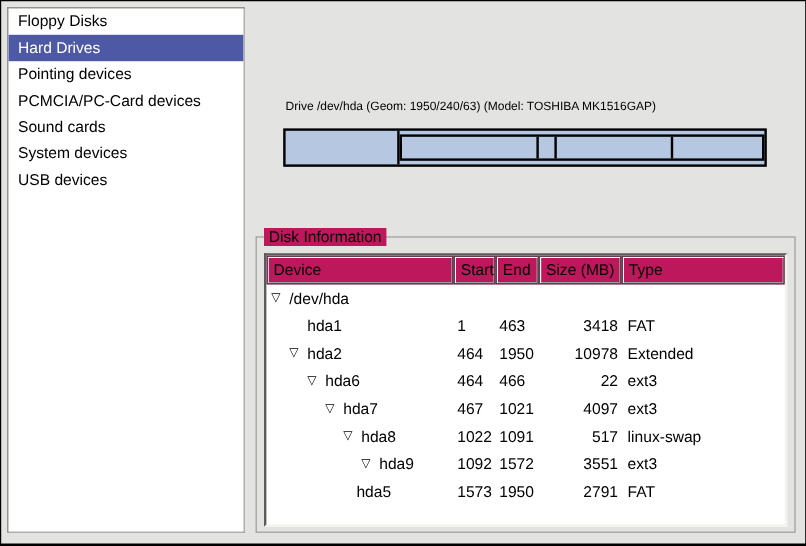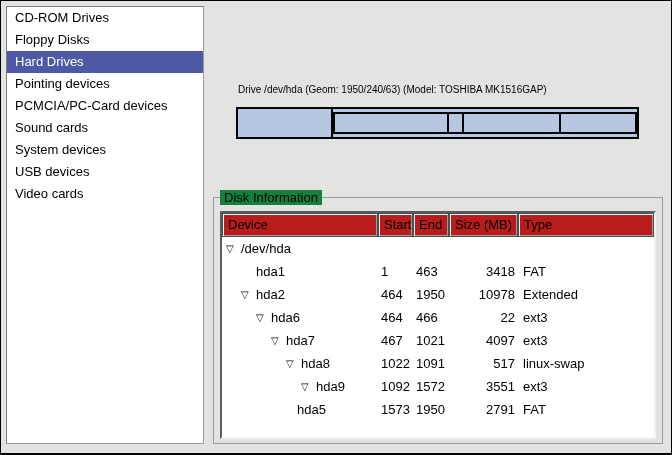--- a/index.html
+++ b/index.html
@@ -68,37 +68,37 @@
   
   .frame {
     position: absolute;
     left: 212px; top: 196px;
     width: 450px; height: 247px;
     border: 1px solid #9b9b9b;
   }
   .frame-label {
     position: absolute;
     top: -8px; left: 6px;
-    background: #15803d;
+    background: #be185d;
     padding: 0 4px;
     font-size: 13px;
   }
   
   .table {
     position: absolute;
     left: 6px; top: 13px;
     width: 436px; height: 228px;
     background: #fff;
     border: 2px solid;
     border-color: #5c5c5c #f2f2f0 #f2f2f0 #5c5c5c;
     overflow: hidden;
   }
   .thead { display: flex; height: 24px; }
   .th {
-    background: #b91c1c;
+    background: #be185d;
     border: 1px solid #4d4d4d;
     box-shadow: inset 1px 1px 0 #fbfbfb, inset -1px -1px 0 #9c9c9c;
     line-height: 22px;
     padding-left: 5px;
     white-space: nowrap;
     overflow: hidden;
     flex: 0 0 auto;
     cursor: default;
   }
   .tr { display: flex; height: 23px; line-height: 23px; }
@@ -115,29 +115,27 @@
   .num { padding-left: 3px; }
   .size { text-align: right; padding-right: 3px; }
   .type { padding-left: 5px; }
 </style>
 </head>
 <body>
 
 <div class="window">
 
   <div class="sidebar" id="sidebar">
-      <div class="side-item">CD-ROM Drives</div>
       <div class="side-item">Floppy Disks</div>
       <div class="side-item selected" style="background: rgb(78, 89, 166);">Hard Drives</div>
       <div class="side-item">Pointing devices</div>
       <div class="side-item">PCMCIA/PC-Card devices</div>
       <div class="side-item">Sound cards</div>
       <div class="side-item">System devices</div>
       <div class="side-item">USB devices</div>
-      <div class="side-item">Video cards</div>
     </div>
 
   <div class="drive-label">Drive /dev/hda (Geom: 1950/240/63) (Model: TOSHIBA MK1516GAP)</div>
 
   <div class="disk-bar" id="disk-bar" style="background: rgb(181, 199, 225); border-color: rgb(0, 0, 0);">
       <div class="seg-primary" style="width: 23.7436%; border-color: rgb(0, 0, 0);"></div>
       <div class="seg-extended" style="left: 23.7436%; border-color: rgb(0, 0, 0);">
         <div class="divider" style="left: 37.5252%; background: rgb(0, 0, 0);"></div>
         <div class="divider" style="left: 42.2327%; background: rgb(0, 0, 0);"></div>
         <div class="divider" style="left: 74.5797%; background: rgb(0, 0, 0);"></div>

